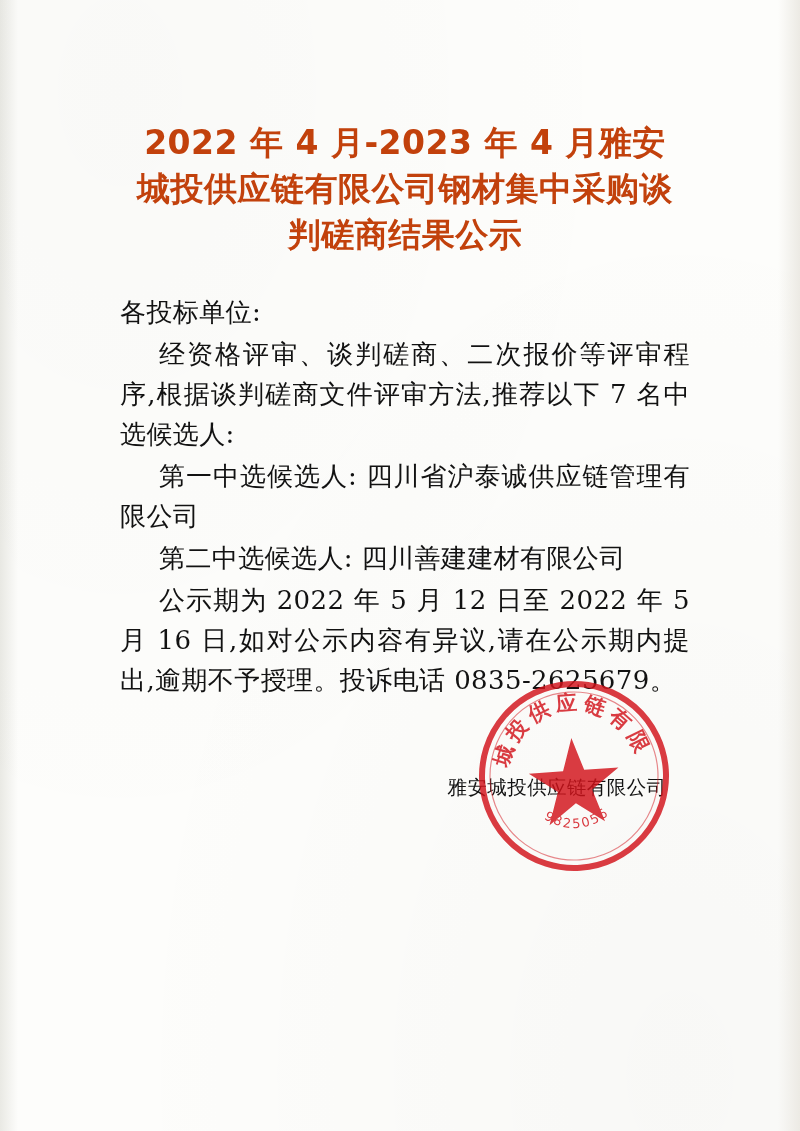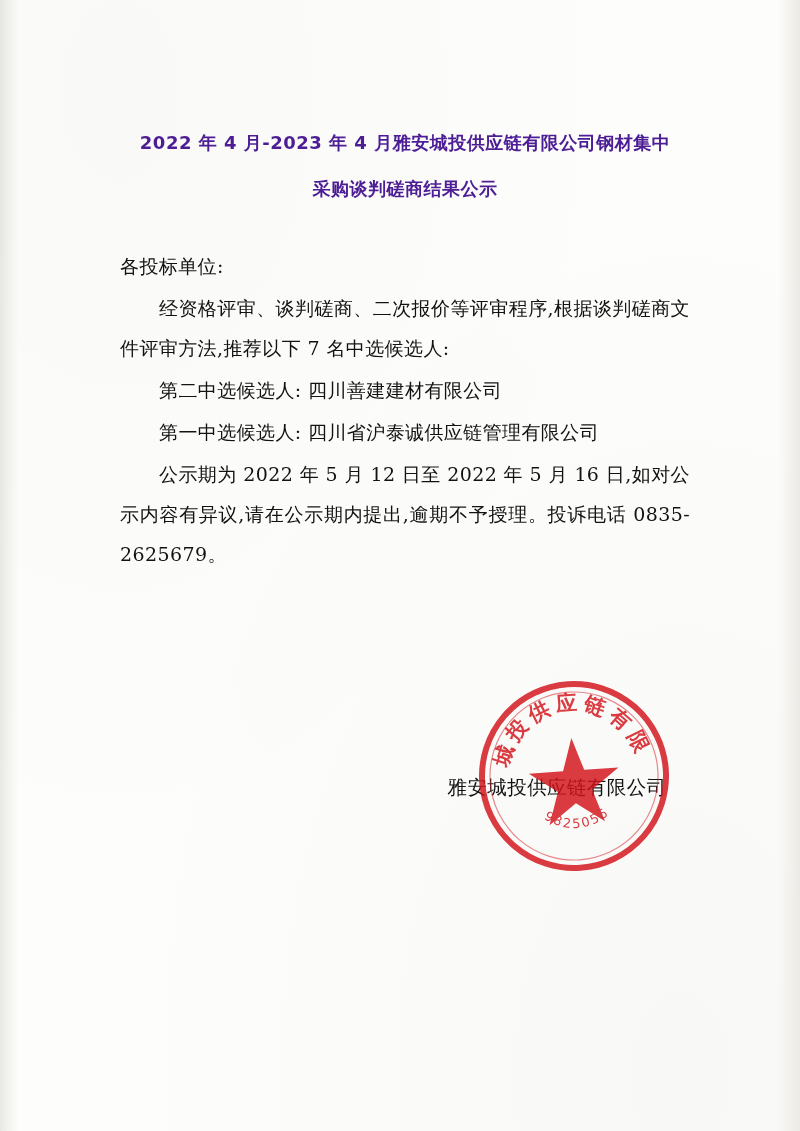--- a/index.html
+++ b/index.html
@@ -41,31 +41,31 @@
   }
   .doc-body {
     position: absolute;
     left: 120px;
     top: 120px;
     width: 570px;
   }
   .doc-title {
     font-family: "DejaVu Sans", "Liberation Sans", sans-serif;
     font-weight: 700;
-    font-size: 18px;
+    font-size: 33px;
     line-height: 46px;
     text-align: center;
     letter-spacing: 0.5px;
-    color: #4c1d95;
+    color: #c2410c;
     margin: 0 0 34px 0;
     padding: 0 14px;
   }
   .para {
     font-family: "DejaVu Serif", "Liberation Serif", serif;
-    font-size: 19px;
+    font-size: 26px;
     line-height: 40px;
     color: #121212;
     margin: 0 0 2px 0;
     letter-spacing: 0.4px;
     text-align: justify;
   }
   .para.indent {
     text-indent: 39px;
   }
   .sign-block {
@@ -111,22 +111,22 @@
 
 <div class="page">
   <div class="paper-noise"></div>
 
   <div class="doc-body">
     <h1 class="doc-title">2022 年 4 月-2023 年 4 月雅安城投供应链有限公司钢材集中采购谈判磋商结果公示</h1>
 
     <p class="para">各投标单位:</p>
 
     <p class="para indent">经资格评审、谈判磋商、二次报价等评审程序,根据谈判磋商文件评审方法,推荐以下 7 名中选候选人:</p>
+    <p class="para indent">第一中选候选人: 四川省沪泰诚供应链管理有限公司</p>
     <p class="para indent">第二中选候选人: 四川善建建材有限公司</p>
-    <p class="para indent">第一中选候选人: 四川省沪泰诚供应链管理有限公司</p>
     <p class="para indent">公示期为 2022 年 5 月 12 日至 2022 年 5 月 16 日,如对公示内容有异议,请在公示期内提出,逾期不予授理。投诉电话 0835-2625679。</p>
   </div>
 
   <div class="seal">
     <svg width="200" height="200" viewBox="0 0 200 200" xmlns="http://www.w3.org/2000/svg">
       <circle cx="100" cy="100" r="92" fill="none" stroke="#d2121a" stroke-width="6"></circle>
       <circle cx="100" cy="100" r="84" fill="none" stroke="#d2121a" stroke-width="1.2" opacity="0.6"></circle>
       <path id="sealArc" d="M 100,100 m -66,0 a 66,66 0 1,1 132,0" fill="none"></path>
       <text fill="#d2121a" font-size="21" font-family="DejaVu Sans, sans-serif" font-weight="bold" letter-spacing="5">
         <textPath href="#sealArc" startOffset="50%" text-anchor="middle">雅安城投供应链有限公司</textPath>

